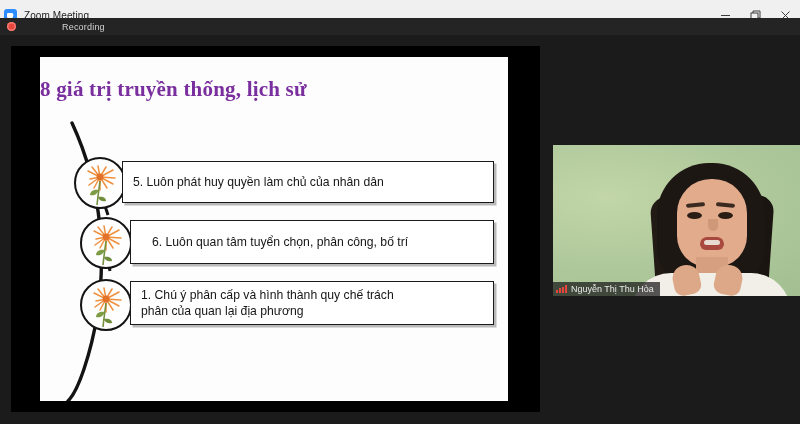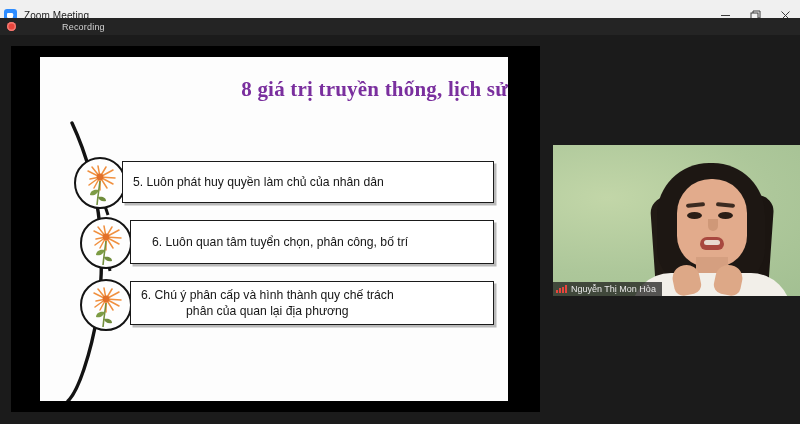--- a/index.html
+++ b/index.html
@@ -83,21 +83,21 @@
   
   #slide {
     position: absolute; left: 29px; top: 11px;
     width: 468px; height: 344px;
     background: #fdfdfd;
     overflow: hidden;
   }
 
   #slide-title {
     position: absolute; left: 0; top: 20px; width: 468px;
-    text-align: right;
+    text-align: left;
     font-family: "Liberation Serif", serif;
     font-weight: bold; font-size: 21px;
     color: #7a2f9e; letter-spacing: .2px;
   }
 
   
   #branch { position: absolute; left: 0; top: 0; width: 468px; height: 344px; }
 
   
   .medallion {
@@ -111,21 +111,20 @@
   .medallion svg { position: absolute; left: 6px; top: 4px; }
 
   
   .callout {
     position: absolute;
     background: #fff;
     border: 1.6px solid #1a1a1a;
     box-shadow: 2.5px 2.5px 0 0 #b9b9b9;
     display: flex; align-items: center;
     padding: 4px 8px 4px 10px;
-    text-align: center;
   }
   .callout-text {
     font-family: "Liberation Sans", sans-serif;
     font-size: 12.2px; color: #161616; line-height: 1.35;
   }
 
   
   #video-tile {
     position: absolute; left: 553px; top: 110px;
     width: 247px; height: 151px;
@@ -344,21 +343,21 @@
       </div>
 
       <div class="callout" style="left:90px; top:163px; width:364px; height:44px;padding-left:21px;">
         <div class="callout-text">
           <div>6. Luôn quan tâm tuyển chọn, phân công, bố trí</div>
         </div>
       </div>
 
       <div class="callout" style="left:90px; top:224px; width:364px; height:44px;">
         <div class="callout-text">
-          <div>6. Chú ý phân cấp và hình thành quy chế trách</div>
+          <div>1. Chú ý phân cấp và hình thành quy chế trách</div>
           <div>phân của quan lại địa phương</div>
         </div>
       </div>
 
     </div>
   </div>
 
   <div id="video-tile">
     <div id="video-bg"></div>
 
@@ -379,17 +378,17 @@
     <div class="hand" style="left:120px; top:120px; transform:rotate(-12deg);"></div>
     <div class="hand" style="left:162px; top:120px; transform:rotate(12deg);"></div>
 
     <div id="name-badge">
       <div id="signal-icon">
         <i></i>
           <i></i>
           <i></i>
           <i></i>
       </div>
-      <div id="participant-name">Nguyễn Thị Mon Hòa</div>
+      <div id="participant-name">Nguyễn Thị Thu Hòa</div>
     </div>
   </div>
 
 </div>
 
 </body></html>

